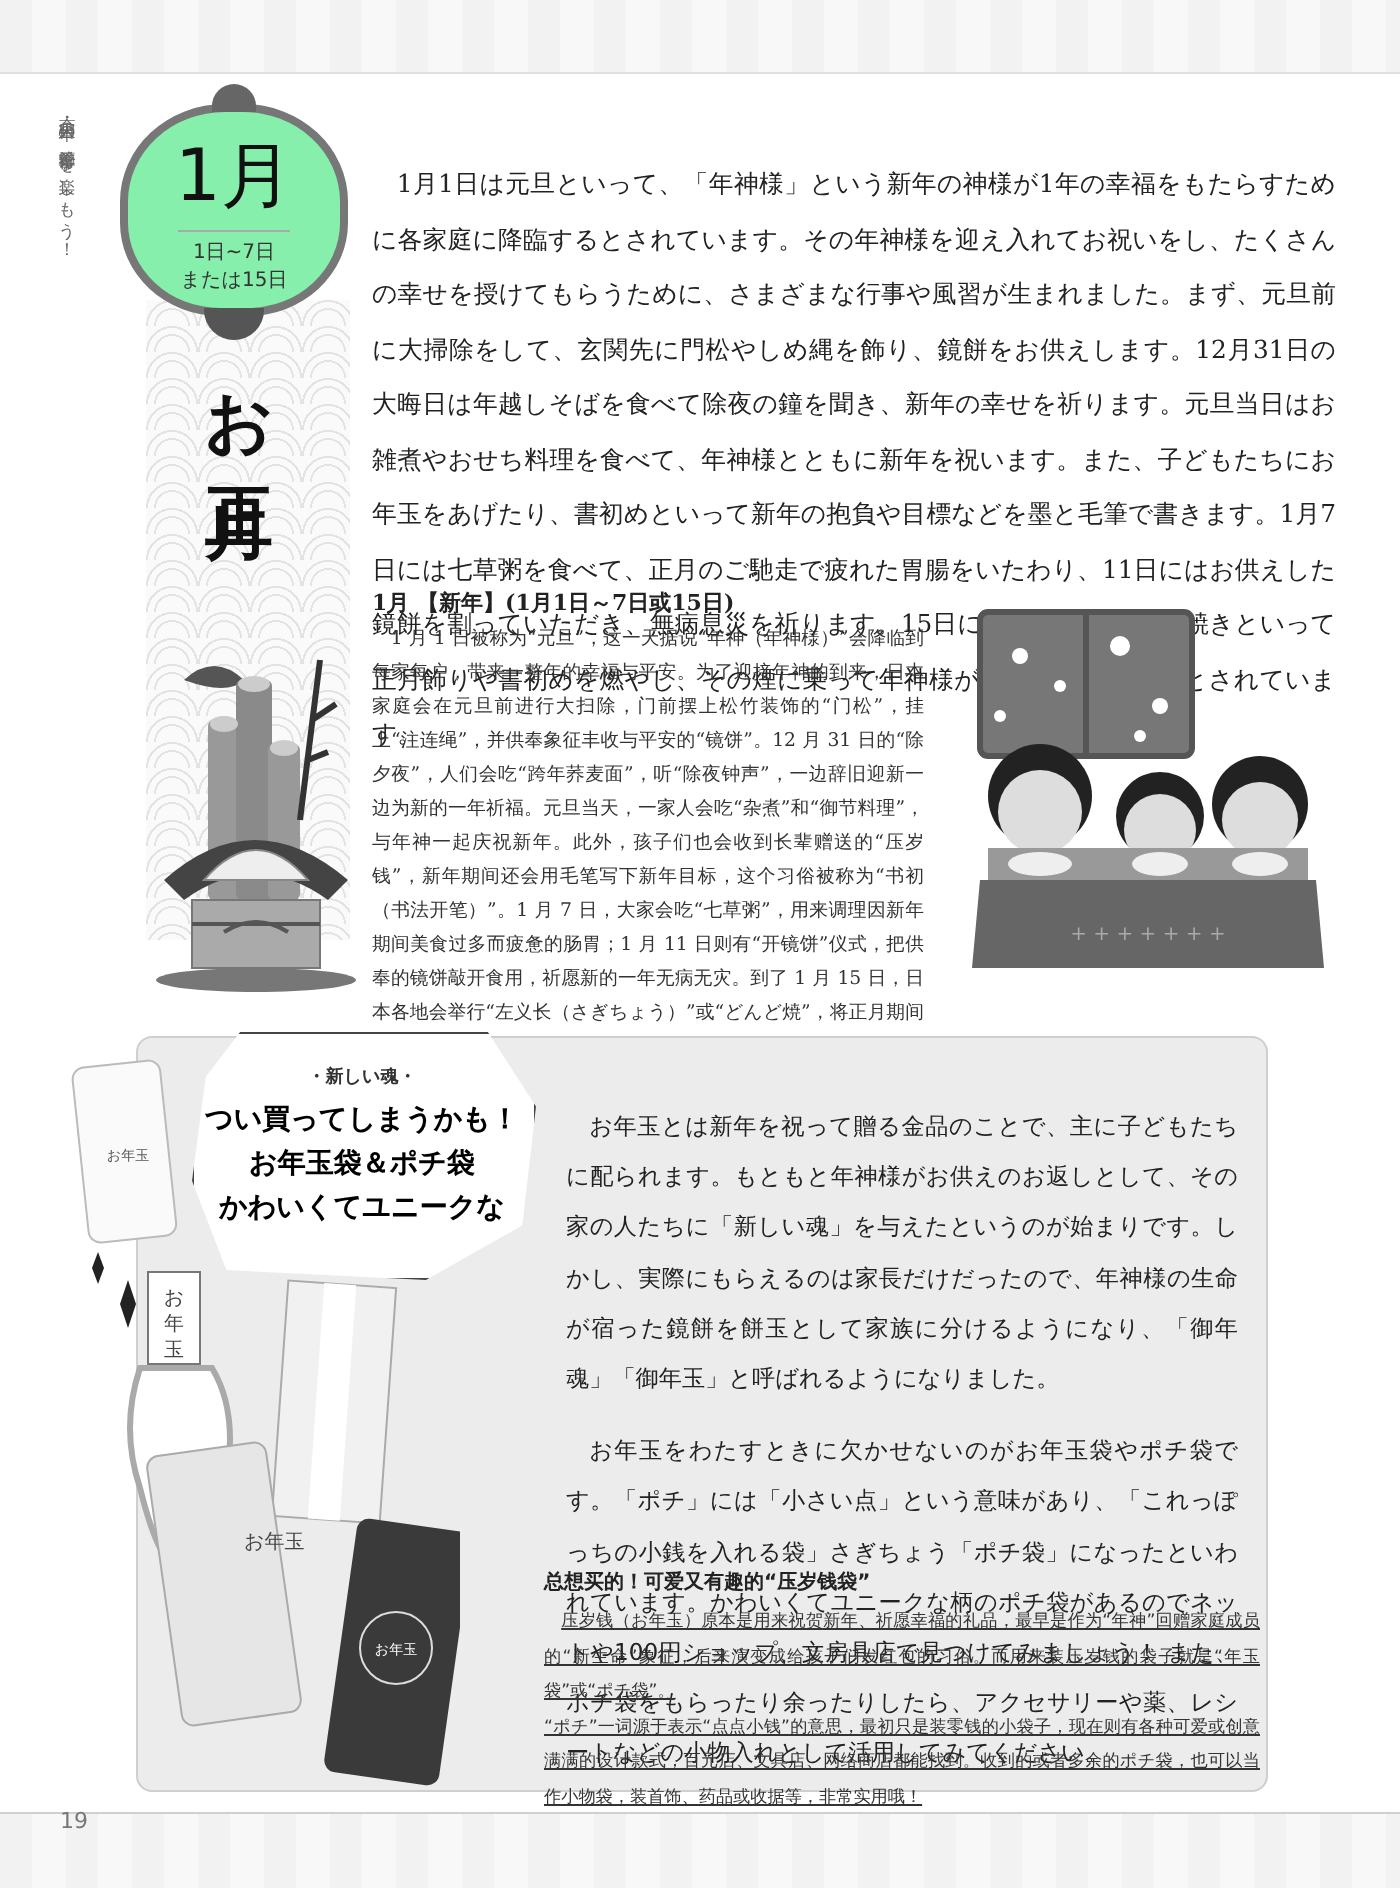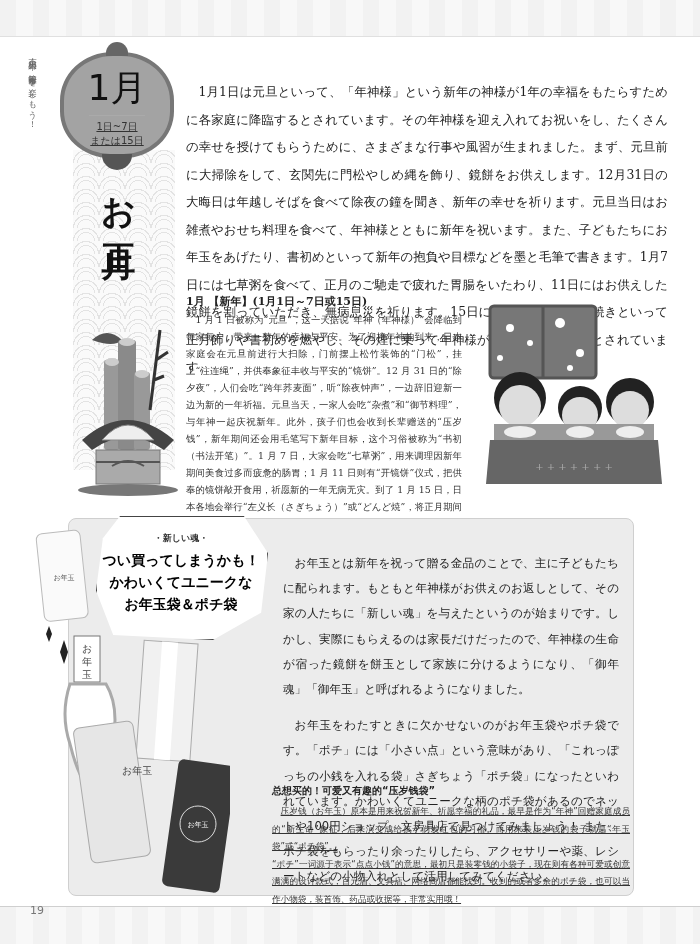--- a/index.html
+++ b/index.html
@@ -6,25 +6,25 @@
   body { width:700px; height:944px; position:relative; overflow:hidden; background:#fff; font-family:"DejaVu Serif", serif; color:#222; }
   .stripes { position:absolute; left:0; width:700px; background:repeating-linear-gradient(90deg,#f2f2f2 0 16px,#f8f8f8 16px 33px); }
   .stripes.top { top:0; height:36px; border-bottom:1px solid #e0e0e0; }
   .stripes.bottom { top:906px; height:38px; border-top:1px solid #cfcfcf; }
   .page-number { position:absolute; left:30px; top:904px; font:11px "DejaVu Sans", sans-serif; color:#777; }
   .side-caption { position:absolute; left:27px; top:52px; writing-mode:vertical-rl; font:8.5px "DejaVu Sans", sans-serif; color:#666; letter-spacing:1px; }
   .banner-strip { position:absolute; left:73px; top:150px; width:102px; height:320px;
     background:
       radial-gradient(circle at 50% 100%, transparent 8px, #e3e3e3 8px, #e3e3e3 9px, transparent 9px, transparent 12px, #e3e3e3 12px, #e3e3e3 13px, transparent 13px) 0 0/26px 13px,
       #fafafa; }
-  .month-badge { position:absolute; left:60px; top:52px; width:114px; height:106px; background:#a3a3a3; border:4px solid #777; border-radius:46% 46% 44% 44%; box-sizing:border-box; text-align:center; }
+  .month-badge { position:absolute; left:60px; top:52px; width:114px; height:106px; background:#86efac; border:4px solid #777; border-radius:46% 46% 44% 44%; box-sizing:border-box; text-align:center; }
   .month-badge .knot { position:absolute; left:42px; top:-14px; width:22px; height:14px; background:#666; border-radius:11px 11px 0 0; }
   .month-title { font:36px "DejaVu Sans", sans-serif; margin-top:8px; color:#111; }
   .month-rule { width:56px; height:1px; background:#aaa; margin:2px auto 4px; }
-  .month-sub { font:10px "DejaVu Sans", sans-serif; color:#333; line-height:14px;text-decoration:underline; }
+  .month-sub { font:10px "DejaVu Sans", sans-serif; color:#333; line-height:14px; }
   .month-badge .bottom-knot { position:absolute; left:38px; bottom:-16px; width:30px; height:16px; background:#555; border-radius:0 0 15px 15px; }
   .oshogatsu { position:absolute; left:96px; top:172px; writing-mode:vertical-rl; font:bold 34px "DejaVu Serif", serif; letter-spacing:6px; color:#111; }
   .kadomatsu { position:absolute; left:72px; top:300px; width:112px; height:200px; }
   .main-jp { position:absolute; left:186px; top:78px; width:482px; font:12.4px/27.5px "DejaVu Serif", serif; color:#222; text-align:justify; }
   .main-jp p { margin:0; text-indent:1em; }
   .cn-heading { position:absolute; left:186px; top:294px; font:bold 11px "DejaVu Serif", serif; color:#222; }
   .cn-body { position:absolute; left:186px; top:311px; width:276px; font:9.4px/17px "DejaVu Serif", serif; color:#333; text-align:justify; }
   .cn-body p { margin:0; text-indent:1em; }
   .illust-family { position:absolute; left:480px; top:298px; width:188px; height:190px; }
   .panel { position:absolute; left:68px; top:518px; width:564px; height:376px; background:#ececec; border:1px solid #cfcfcf; border-radius:8px; }
@@ -126,22 +126,22 @@
   <text x="92" y="250" font-size="10" fill="#444">お年玉</text>
   <rect x="140" y="238" width="58" height="128" rx="6" fill="#3a3a3a" transform="rotate(8 169 302)"></rect>
   <circle cx="168" cy="300" r="18" fill="none" stroke="#ddd"></circle>
   <text x="168" y="303" font-size="7" fill="#fff" text-anchor="middle">お年玉</text>
 </svg>
 
 <div class="bubble"></div>
 <div class="bubble-inner">
   <div class="bubble-kicker">・新しい魂・</div>
   <div class="bubble-line l1">つい買ってしまうかも！</div>
+  <div class="bubble-line">お年玉袋＆ポチ袋</div>
   <div class="bubble-line">かわいくてユニークな</div>
-  <div class="bubble-line">お年玉袋＆ポチ袋</div>
 </div>
 
 <div class="right-jp">
   <p>お年玉とは新年を祝って贈る金品のことで、主に子どもたちに配られます。もともと年神様がお供えのお返しとして、その家の人たちに「新しい魂」を与えたというのが始まりです。しかし、実際にもらえるのは家長だけだったので、年神様の生命が宿った鏡餅を餅玉として家族に分けるようになり、「御年魂」「御年玉」と呼ばれるようになりました。</p>
   <p>お年玉をわたすときに欠かせないのがお年玉袋やポチ袋です。「ポチ」には「小さい点」という意味があり、「これっぽっちの小銭を入れる袋」さぎちょう「ポチ袋」になったといわれています。かわいくてユニークな柄のポチ袋があるのでネットや100円ショップ、文房具店で見つけてみましょう！ また、ポチ袋をもらったり余ったりしたら、アクセサリーや薬、レシートなどの小物入れとして活用してみてください。</p>
 </div>
 
 <div class="cn2-heading">总想买的！可爱又有趣的“压岁钱袋”</div>
 <div class="cn2-body">
   <p class="ind">压岁钱（お年玉）原本是用来祝贺新年、祈愿幸福的礼品，最早是作为“年神”回赠家庭成员的“新生命”象征，后来演变成给孩子们发红包的习俗。而用来装压岁钱的袋子就是“年玉袋”或“ポチ袋”。</p>

